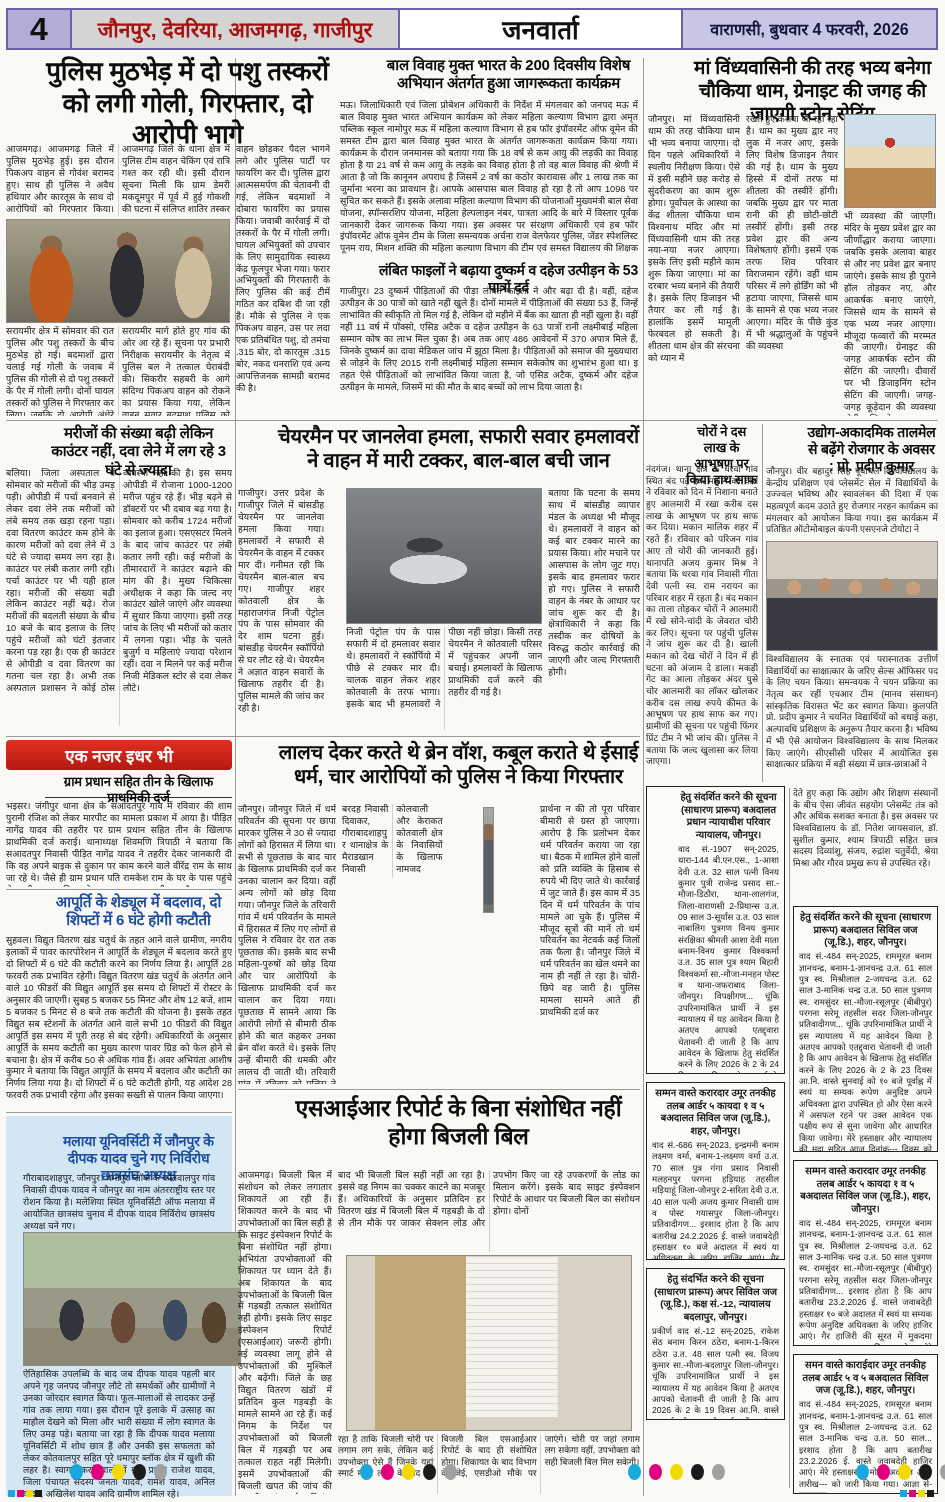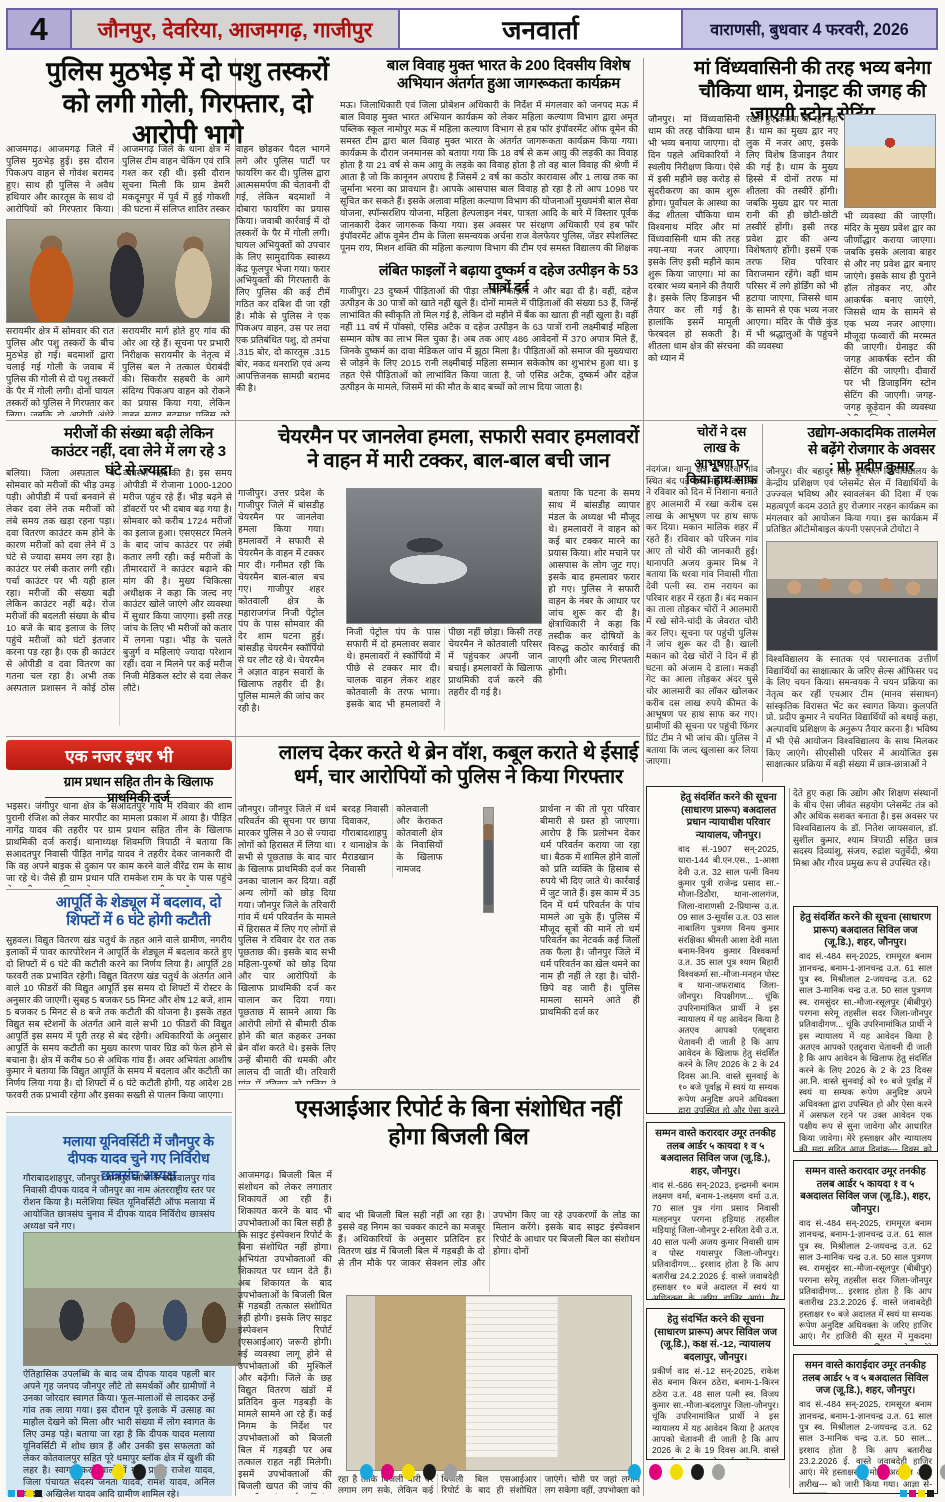--- a/index.html
+++ b/index.html
@@ -196,29 +196,29 @@
       </div>
       <div class="bt" style="width:100px;margin-left:6px;">प्रार्थना न की तो पूरा परिवार बीमारी से ग्रस्त हो जाएगा। आरोप है कि प्रलोभन देकर धर्म परिवर्तन कराया जा रहा था। बैठक में शामिल होने वालों को प्रति व्यक्ति के हिसाब से रुपये भी दिए जाते थे। कार्रवाई में जुट जाते हैं। इस काम में 35 दिन में धर्म परिवर्तन के पांच मामले आ चुके हैं। पुलिस में मौजूद सूत्रों की मानें तो धर्म परिवर्तन का नेटवर्क कई जिलों तक फैला है। जौनपुर जिले में धर्म परिवर्तन का खेल थमने का नाम ही नहीं ले रहा है। चोरी-छिपे वह जारी है। पुलिस मामला सामने आते ही प्राथमिकी दर्ज कर</div>
     </div>
   </div>
 
   <div class="abs" style="left:238px;top:1094px;width:402px;height:402px;">
     <div class="hl" style="font-size:23px;height:72px;">एसआईआर रिपोर्ट के बिना संशोधित नहीं होगा बिजली बिल</div>
     <div class="flexrow" style="height:324px;margin-top:4px;">
       <div class="bt" style="width:94px;">आजमगढ़। बिजली बिल में संशोधन को लेकर लगातार शिकायतें आ रही हैं। शिकायत करने के बाद भी उपभोक्ताओं का बिल सही है कि साइट इंस्पेक्शन रिपोर्ट के बिना संशोधित नहीं होगा। अभियंता उपभोक्ताओं की शिकायत पर ध्यान देते हैं। अब शिकायत के बाद उपभोक्ताओं के बिजली बिल में गड़बड़ी तत्काल संशोधित नहीं होगी। इसके लिए साइट इंस्पेक्शन रिपोर्ट (एसआईआर) जरूरी होगी। नई व्यवस्था लागू होने से उपभोक्ताओं की मुश्किलें और बढ़ेंगी। जिले के छह विद्युत वितरण खंडों में प्रतिदिन कुल गड़बड़ी के मामले सामने आ रहे हैं। कई निगम के निर्देश पर उपभोक्ताओं को बिजली बिल में गड़बड़ी पर अब तत्काल राहत नहीं मिलेगी। इसमें उपभोक्ताओं की बिजली खपत की जांच की जाएगी। जांचकर्ता अभियंता मौके का सत्यापन कर जो रिपोर्ट देंगे उसी के आधार पर बिल संशोधित होगा। लंबे समय से परेशान उपभोक्ताओं ने विभाग से शीघ्र समाधान की मांग की है।</div>
       <div style="width:302px;margin-left:6px;display:flex;flex-direction:column;">
-        <div class="bt c2" style="height:82px;margin-top:40px;">बाद भी बिजली बिल सही नहीं आ रहा है। इससे वह निगम का चक्कर काटने का मजबूर हैं। अधिकारियों के अनुसार प्रतिदिन हर वितरण खंड में बिजली बिल में गड़बड़ी के दो से तीन मौके पर जाकर सेक्शन लोड और उपभोग किए जा रहे उपकरणों के लोड का मिलान करेंगे। इसके बाद साइट इंस्पेक्शन रिपोर्ट के आधार पर बिजली बिल का संशोधन होगा। दोनों</div>
+        <div class="bt c2" style="height:82px;">बाद भी बिजली बिल सही नहीं आ रहा है। इससे वह निगम का चक्कर काटने का मजबूर हैं। अधिकारियों के अनुसार प्रतिदिन हर वितरण खंड में बिजली बिल में गड़बड़ी के दो से तीन मौके पर जाकर सेक्शन लोड और उपभोग किए जा रहे उपकरणों के लोड का मिलान करेंगे। इसके बाद साइट इंस्पेक्शन रिपोर्ट के आधार पर बिजली बिल का संशोधन होगा। दोनों</div>
         <div class="photo ph7" style="width:286px;height:176px;margin:3px auto;"></div>
         <div class="bt c3" style="flex:1;font-size:8.8px;">रहा है ताकि बिजली चोरी पर लगाम लग सके, लेकिन कई उपभोक्ता ऐसे हैं जिनके यहां स्मार्ट मीटर लगने के बाद का बिजली बिल एसआईआर रिपोर्ट के बाद ही संशोधित होगा। शिकायत के बाद विभाग के जेई, एसडीओ मौके पर जाएंगे। चोरी पर जहां लगाम लग सकेगा वहीं, उपभोक्ता को सही बिजली बिल मिल सकेगी।</div>
       </div>
     </div>
   </div>
 
   <div class="abs" style="left:646px;top:786px;width:139px;">
-    <div class="notice" style="height:328px;padding-left:31px;">
+    <div class="notice" style="height:288px;padding-left:31px;">
       <div class="notice-h">हेतु संदर्शित करने की सूचना (साधारण प्रारूप) बअदालत प्रधान न्यायाधीश परिवार न्यायालय, जौनपुर।</div>
       <div class="notice-b">वाद सं.-1907 सन्-2025, धारा-144 बी.एन.एस., 1-आशा देवी उ.त. 32 साल पत्नी विनय कुमार पुत्री राजेन्द्र प्रसाद सा.-मौजा-डिठौरा, थाना-लालगंज, जिला-वाराणसी 2-प्रियान्स उ.त. 09 साल 3-सूर्यांस उ.त. 03 साल नाबालिग पुत्रगण विनय कुमार संरक्षिका श्रीमती आशा देवी माता बनाम-विनय कुमार विश्वकर्मा उ.त. 35 साल पुत्र श्याम बिहारी विश्वकर्मा सा.-मौजा-मनहन पोस्ट व थाना-जफराबाद जिला-जौनपुर। विपक्षीगण... चूंकि उपरिनामांकित प्रार्थी ने इस न्यायालय में यह आवेदन किया है अतएव आपको एतद्द्वारा चेतावनी दी जाती है कि आप आवेदन के खिलाफ हेतु संदर्शित करने के लिए 2026 के 2 के 24 दिवस आ.नि. वास्ते सुनवाई के १० बजे पूर्वाह्न में स्वयं या सम्यक रूपेण अनुदिष्ट अपने अधिवक्ता द्वारा उपस्थित हो और ऐसा करने में असफल रहने पर उक्त आवेदन एक पक्षीय रूप से सुना जावेगा और आधारित किया जावेगा। मेरे हस्ताक्षर और न्यायालय की मुद्रा सहित आज दिनांक--- दिवस को निकाली गयी। आज्ञा से-न्यायालय</div>
     </div>
     <div class="notice" style="height:178px;">
       <div class="notice-h">सम्मन वास्ते करारदार उमूर तनकीह तलब आर्डर ५ कायदा १ व ५ बअदालत सिविल जज (जू.डि.), शहर, जौनपुर।</div>
       <div class="notice-b">वाद सं.-686 सन्-2023, इन्द्रमनी बनाम लक्ष्मण वर्मा, बनाम-1-लक्ष्मण वर्मा उ.त. 70 साल पुत्र गंगा प्रसाद निवासी मलहनपुर परगना हड़ियाह तहसील मड़ियाहूं जिला-जौनपुर 2-सरिता देवी उ.त. 40 साल पत्नी अजय कुमार निवासी ग्राम व पोस्ट गयासपुर जिला-जौनपुर। प्रतिवादीगण... इरशाद होता है कि आप बतारीख 24.2.2026 ई. वास्ते जवाबदेही हस्ताक्षर १० बजे अदालत में स्वयं या अधिवक्ता के जरिए हाजिर आएं। गैर हाजिरी की सूरत में मुकदमा यकतरफा सुना व तय किया जावेगा। मेरे हस्ताक्षर व मोहर अदालत आज तारीख--- को जारी किया गया। आज्ञा से-न्यायालय</div>
     </div>
     <div class="notice" style="height:152px;">
       <div class="notice-h">हेतु संदर्भित करने की सूचना (साधारण प्रारूप) अपर सिविल जज (जू.डि.), कक्ष सं.-12, न्यायालय बदलापुर, जौनपुर।</div>
       <div class="notice-b">प्रकीर्ण वाद सं.-12 सन्-2025, राकेश सेठ बनाम किरन ठठेरा, बनाम-1-किरन ठठेरा उ.त. 48 साल पत्नी स्व. विजय कुमार सा.-मौजा-बदलापुर जिला-जौनपुर। चूंकि उपरिनामांकित प्रार्थी ने इस न्यायालय में यह आवेदन किया है अतएव आपको चेतावनी दी जाती है कि आप 2026 के 2 के 19 दिवस आ.नि. वास्ते सुनवाई को १० बजे पूर्वाह्न में स्वयं या अधिवक्ता द्वारा उपस्थित हों। असफल रहने पर आवेदन एक पक्षीय रूप से सुना जावेगा। मेरे हस्ताक्षर और न्यायालय की मुद्रा सहित आज दिनांक--- दिवस को निकाली गयी। आज्ञा से-न्यायालय</div>

